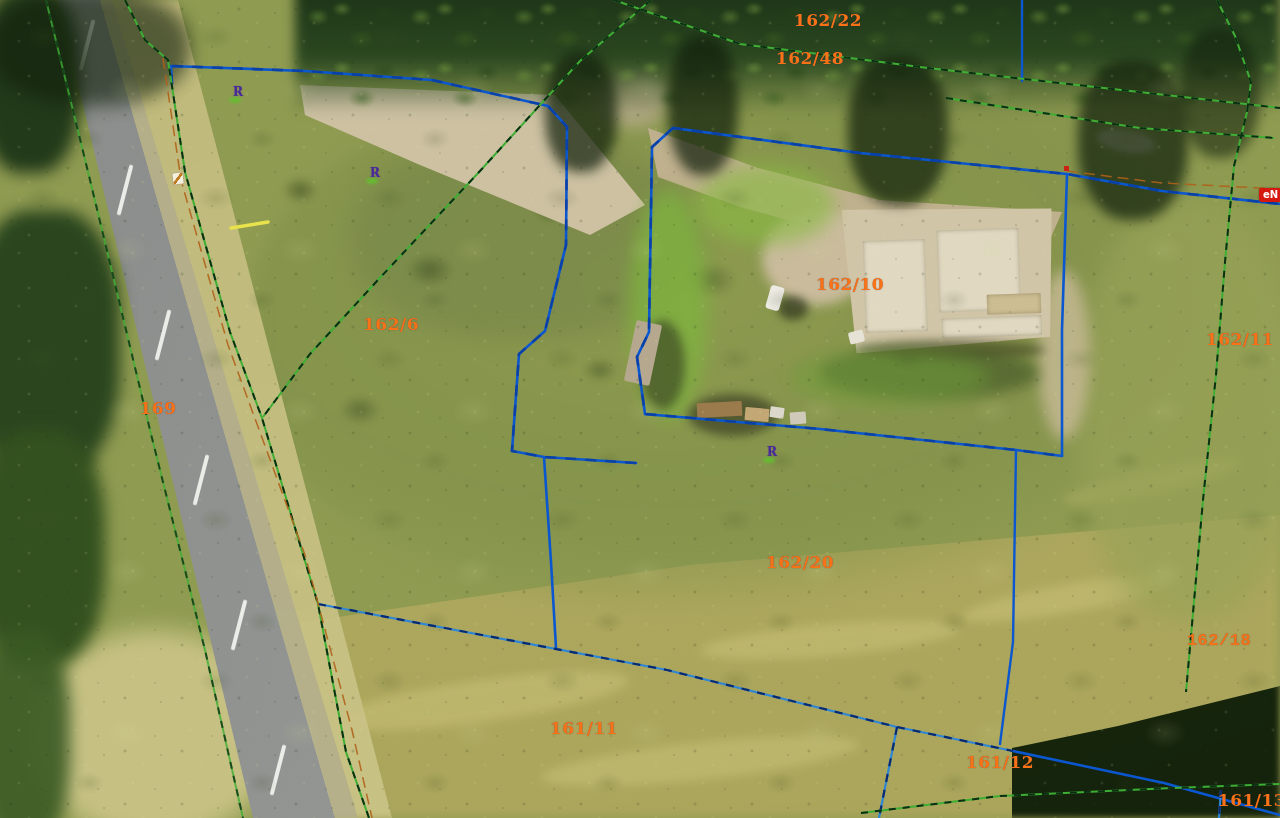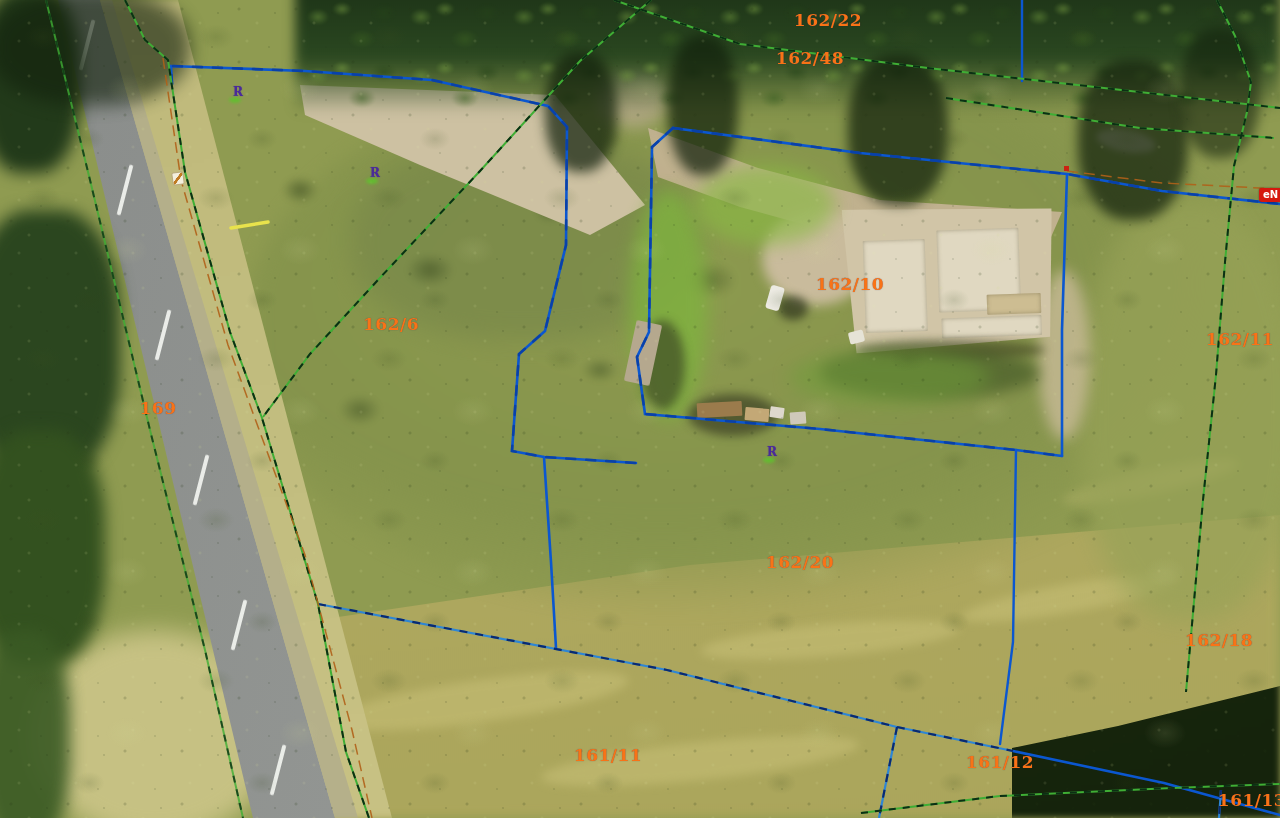--- a/index.html
+++ b/index.html
@@ -216,18 +216,18 @@
       <span class="r-marker" style="left: 772px; top: 452px;">R</span>
     </div>
   <div id="label-layer" style="left:0;top:0;width:100%;height:100%;pointer-events:none">
       <div class="parcel-label" style="left: 828px; top: 20px;">162/22</div>
       <div class="parcel-label" style="left: 810px; top: 58px;">162/48</div>
       <div class="parcel-label" style="left: 391px; top: 324px;">162/6</div>
       <div class="parcel-label" style="left: 850px; top: 284px;">162/10</div>
       <div class="parcel-label" style="left: 1240px; top: 339px;">162/11</div>
       <div class="parcel-label" style="left: 158px; top: 364px; margin-top: 44px;">169</div>
       <div class="parcel-label" style="left: 800px; top: 562px;">162/20</div>
-      <div class="parcel-label" style="left: 1219px; top: 640px;">162/18</div>
-      <div class="parcel-label" style="left: 608px; top: 728px; margin-top: 27px;">161/11</div>
+      <div class="parcel-label" style="left: 1219px; top: 640px; font-family: Liberation Mono, monospace;">162/18</div>
+      <div class="parcel-label" style="left: 584px; top: 728px;">161/11</div>
       <div class="parcel-label" style="left: 1000px; top: 762px;">161/12</div>
       <div class="parcel-label" style="left: 1252px; top: 800px;">161/13</div>
     </div>
 </div>
 
 </body></html>

